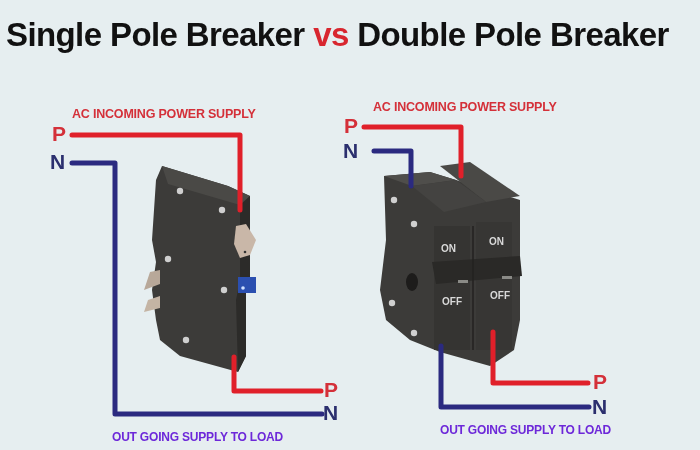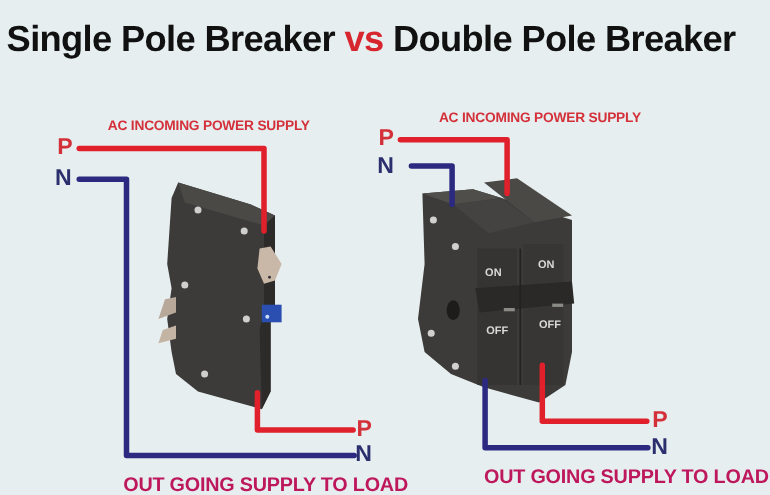--- a/index.html
+++ b/index.html
@@ -5,23 +5,23 @@
   html, body { margin:0; padding:0; }
   body { width:700px; height:450px; background:#e6eef0; position:relative; overflow:hidden;
          font-family:"Liberation Sans", "DejaVu Sans", sans-serif; }
   .title { position:absolute; left:6px; top:16px; font-size:33px; font-weight:bold; color:#111;
            letter-spacing:-0.6px; white-space:nowrap; }
   .title .vs { color:#d8262f; }
   svg.diagram { position:absolute; left:0; top:0; }
   .lbl { position:absolute; font-weight:bold; white-space:nowrap; }
   .red { color:#d43039; }
   .navy { color:#2b2f6e; }
-  .sup { font-size:12.5px; letter-spacing:-0.2px;margin-left:26px; }
+  .sup { font-size:12.5px; letter-spacing:-0.2px; }
   .pn { font-size:21px; }
-  .out { font-size:18px; color:#be185d; letter-spacing:-0.2px; }
+  .out { font-size:12px; color:#6d28d9; letter-spacing:-0.2px; }
 </style>
 </head>
 <body>
 
 <div class="title">
   <span>Single Pole Breaker</span>
   <span class="vs">vs</span>
   <span>Double Pole Breaker</span>
 </div>
 

